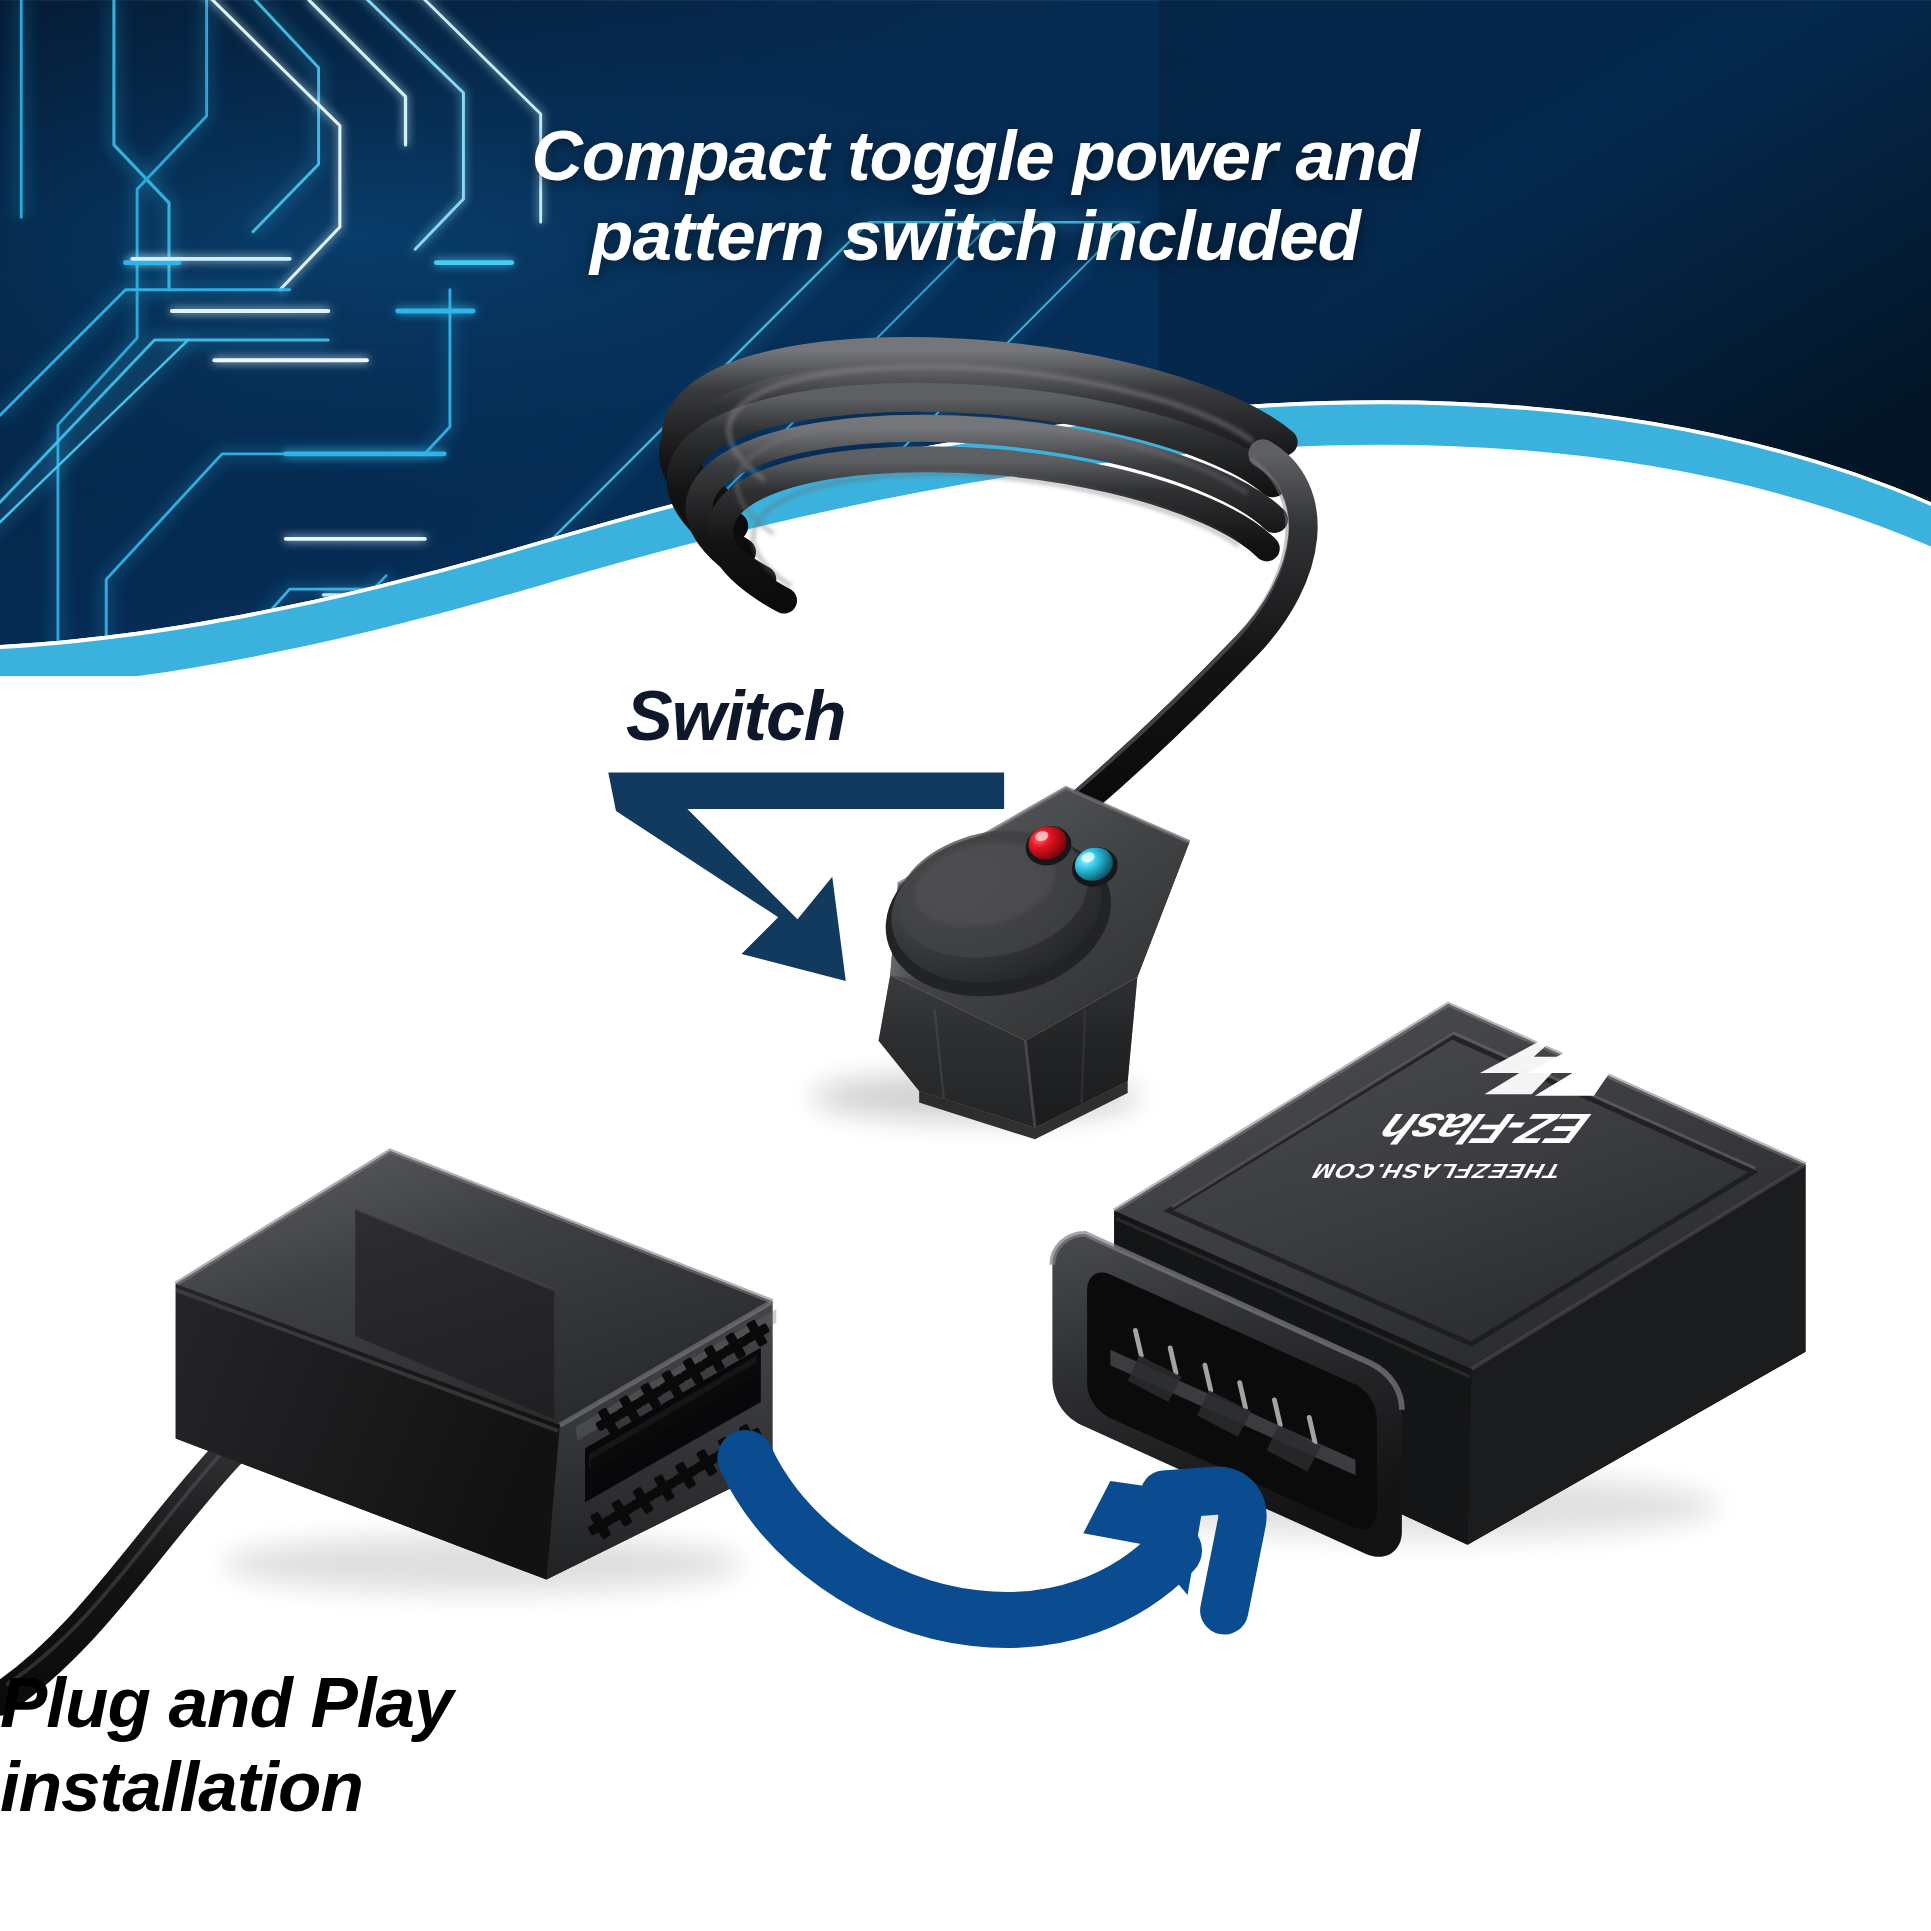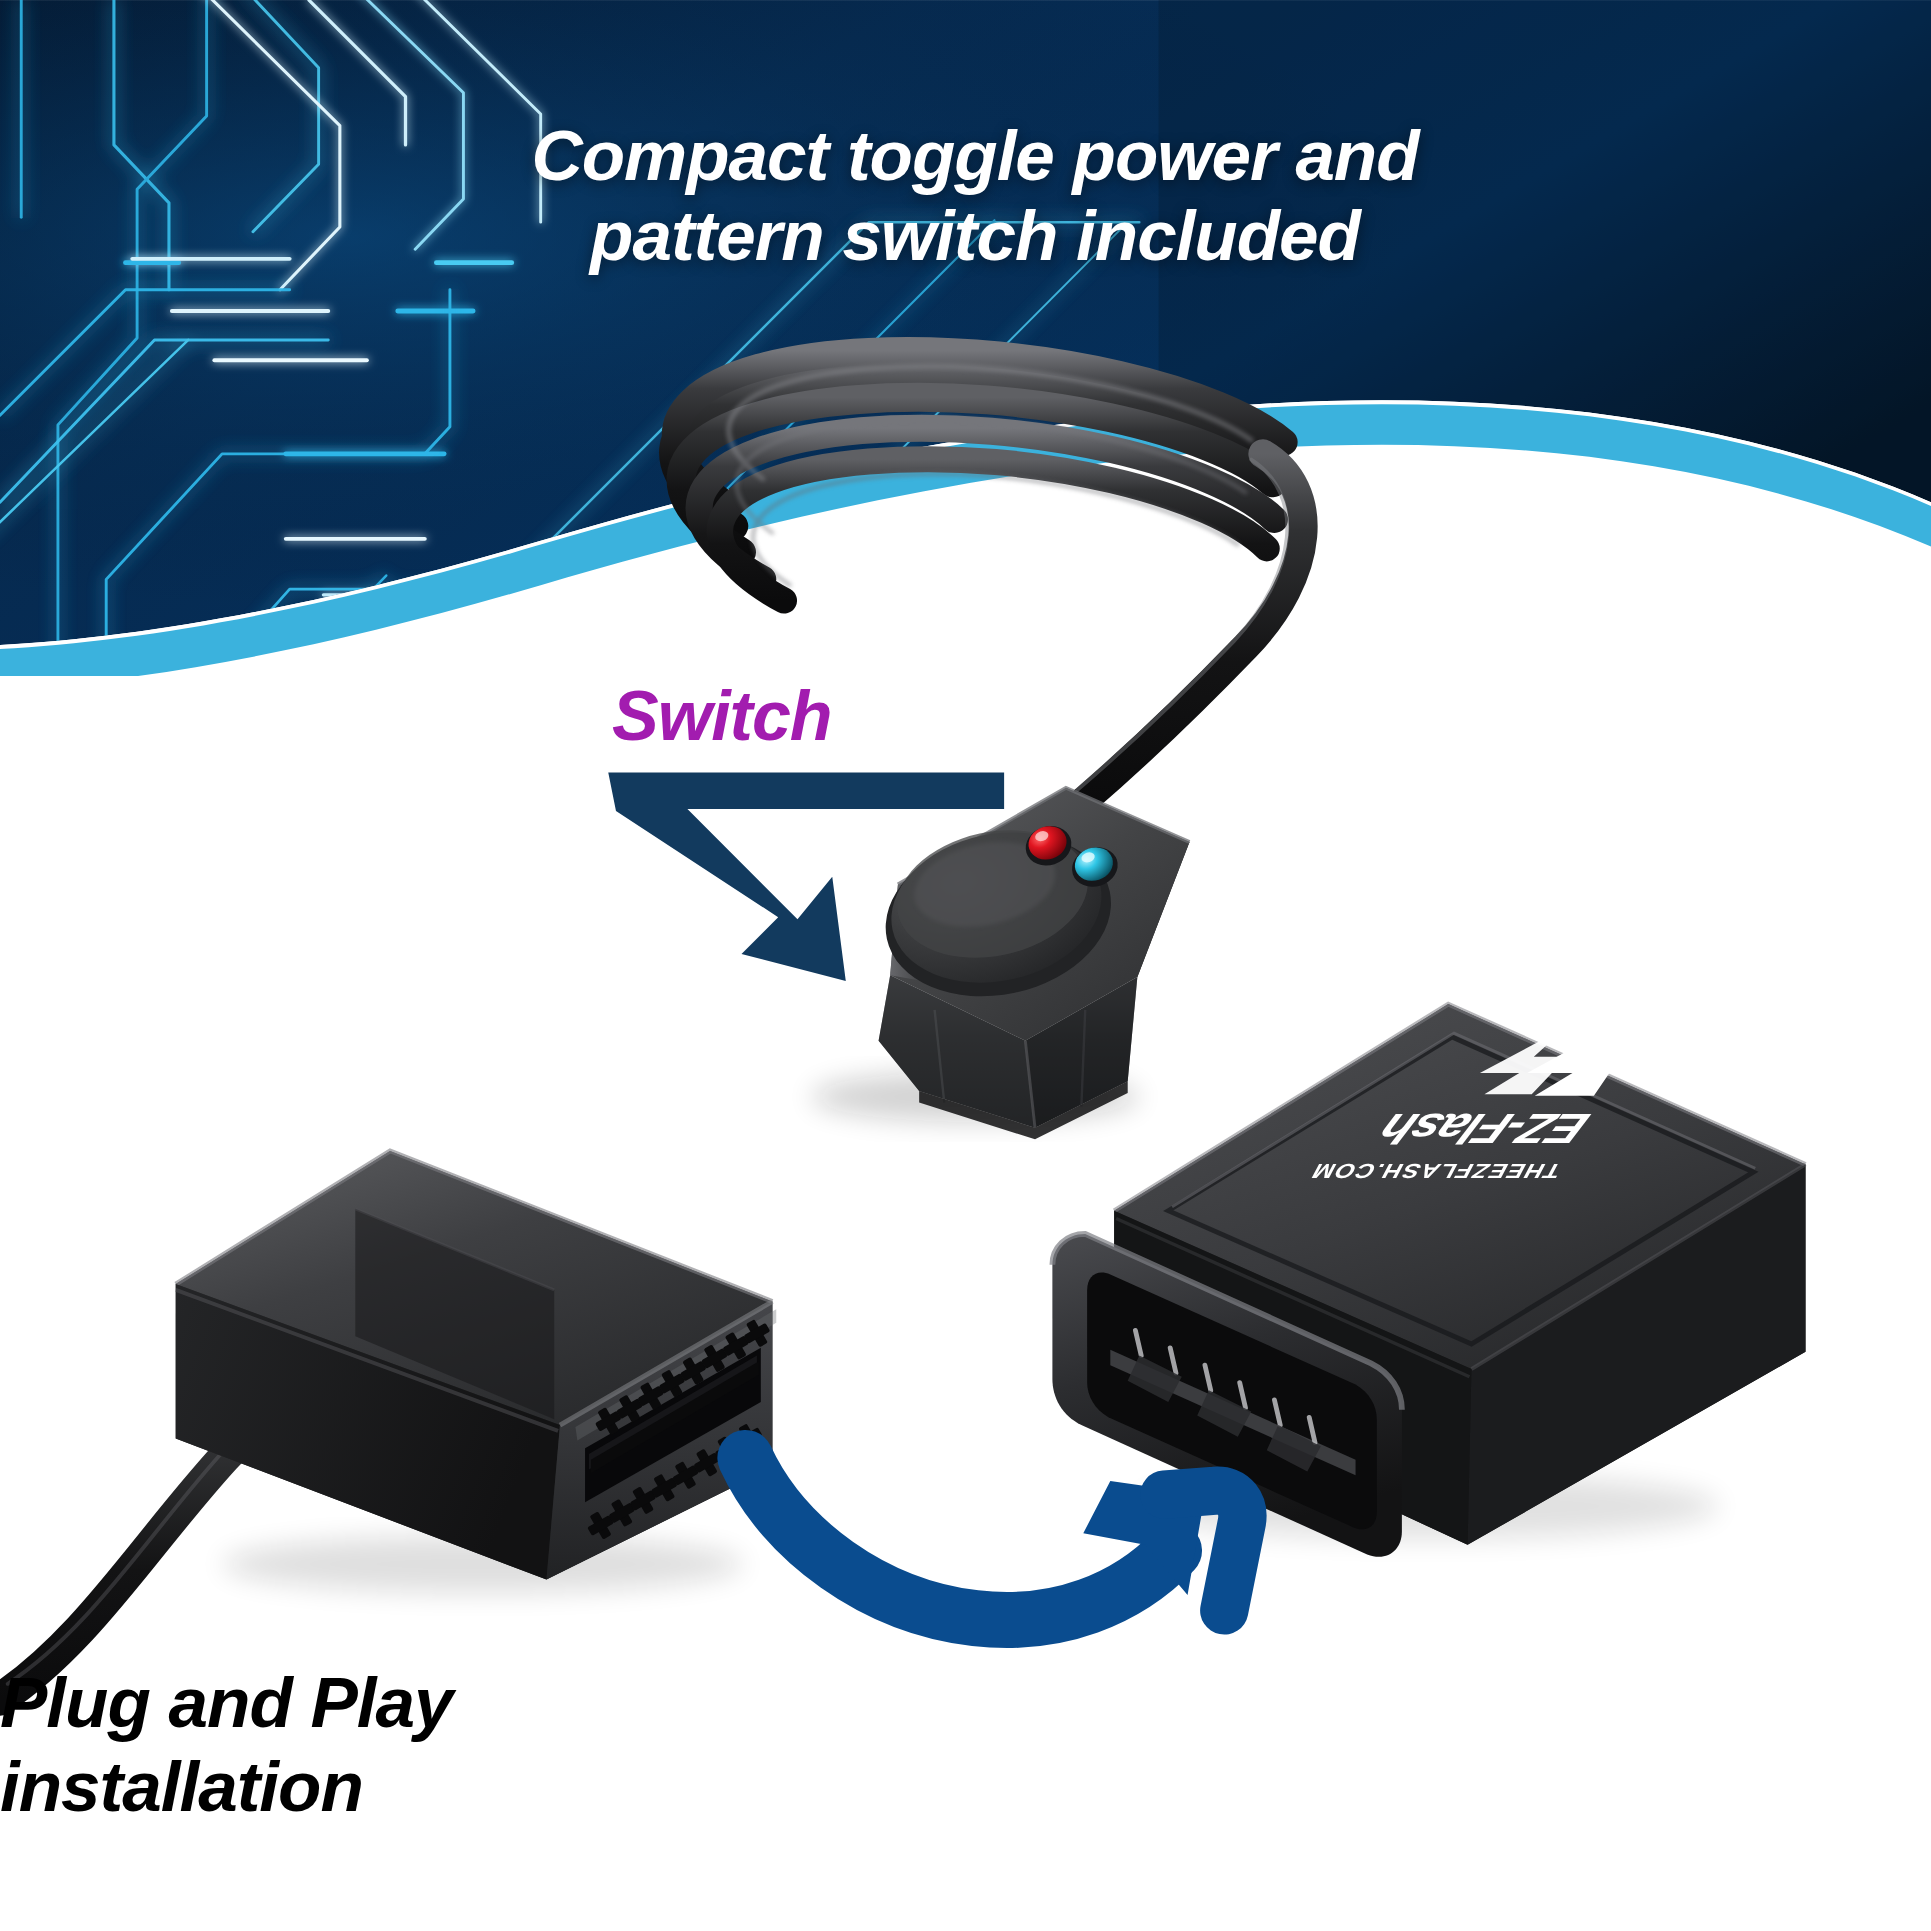--- a/index.html
+++ b/index.html
@@ -34,27 +34,27 @@
     margin-left:8px;
   }
   .headline .l2 { display:block; }
 
   
   .photo { position:absolute; left:0; top:0; width:1931px; height:1931px; z-index:3; }
 
   
   .callout-switch {
     position:absolute;
-    left:612px; top:676px;
+    left:626px; top:676px;
     z-index:8;
     font-family:"Liberation Sans", sans-serif;
     font-weight:700;
     font-style:italic;
     font-size:70px;
-    color:#a21caf;
+    color:#0f172a;
     letter-spacing:-1px;
     white-space:nowrap;
   }
   .callout-bottom {
     position:absolute;
     left:0; top:1661px;
     width:1931px;
     z-index:8;
     font-family:"Liberation Sans", sans-serif;
     font-weight:700;

